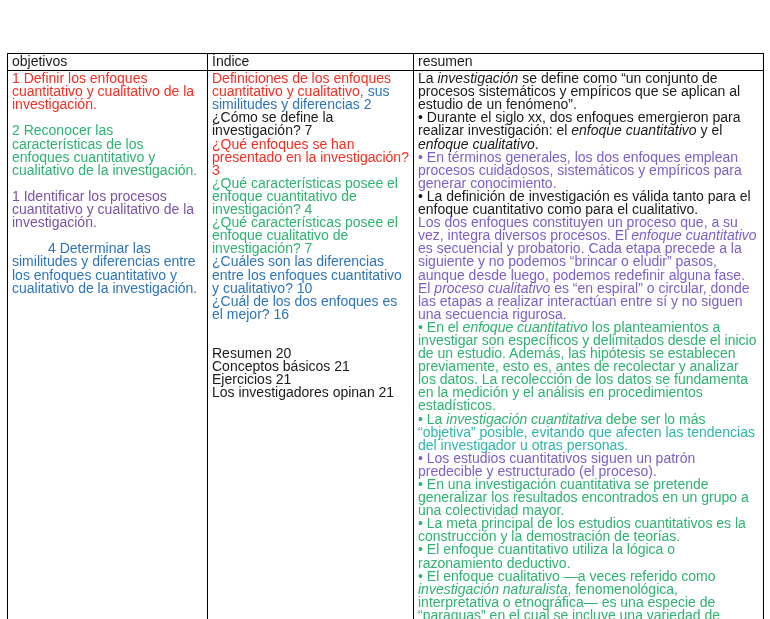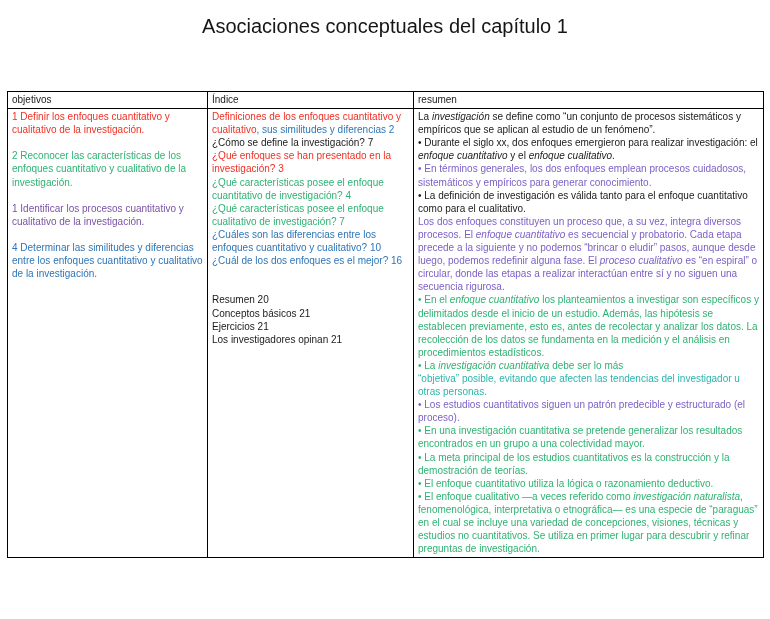--- a/index.html
+++ b/index.html
@@ -32,60 +32,59 @@
     table-layout: fixed;
     margin: 53px 0 0 7px;
     width: 756px;
   }
   .concept-table th,
   .concept-table td {
     border: 1px solid #000000;
     vertical-align: top;
     text-align: left;
     padding: 1px 4px 2px 4px;
-    font-size: 10px;
+    font-size: 14px;
     line-height: 13.1px;
     font-weight: 400;
   }
   .concept-table th {
     height: 12px;
     font-weight: 400;
     color: #1a1a1a;
   }
   col.c-objetivos { width: 200px; }
   col.c-indice    { width: 206px; }
   col.c-resumen   { width: 350px; }
   .para { margin: 0; }
 </style>
 </head>
 <body>
 
 <div class="page">
-  <h1 class="title">Asociaciones conceptuales del capítulo 1</h1>
 
   <table class="concept-table">
     <colgroup>
       <col class="c-objetivos">
       <col class="c-indice">
       <col class="c-resumen">
     </colgroup>
     <thead>
       <tr>
         <th>objetivos</th>
         <th>Índice</th>
         <th>resumen</th>
       </tr>
     </thead>
     <tbody>
       <tr>
         <td class="cell">
             <div class="para"><span style="color: rgb(240, 48, 36);">1 Definir los enfoques cuantitativo y cualitativo de la investigación.</span></div>
             <div class="para" style="margin-top: 13.1px;"><span style="color: rgb(47, 178, 114);">2 Reconocer las características de los enfoques cuantitativo y cualitativo de la investigación.</span></div>
             <div class="para" style="margin-top: 13.1px;"><span style="color: rgb(122, 82, 166);">1 Identificar los procesos cuantitativo y cualitativo de la investigación.</span></div>
-            <div class="para" style="margin-top: 13.1px;"><span style="color: rgb(46, 117, 182);">4 Determinar las similitudes y diferencias entre los enfoques cuantitativo y cualitativo de la investigación.</span></div>
+            <div class="para" style="margin-top: 13.1px;"><span style="color: rgb(46, 117, 182); margin-left: 36px;">4 Determinar las similitudes y diferencias entre los enfoques cuantitativo y cualitativo de la investigación.</span></div>
           </td>
         <td class="cell">
             <div class="para"><span style="color: rgb(240, 48, 36); text-align: right;">Definiciones de los enfoques cuantitativo y cualitativo</span><span style="color: rgb(46, 117, 182);">, sus similitudes y diferencias 2</span></div>
             <div class="para"><span style="color: rgb(26, 26, 26);">¿Cómo se define la investigación? 7</span></div>
             <div class="para"><span style="color: rgb(240, 48, 36);">¿Qué enfoques se han presentado en la investigación? 3</span></div>
             <div class="para"><span style="color: rgb(47, 178, 114);">¿Qué características posee el enfoque cuantitativo de investigación? 4</span></div>
             <div class="para"><span style="color: rgb(47, 178, 114);">¿Qué características posee el enfoque cualitativo de investigación? 7</span></div>
             <div class="para"><span style="color: rgb(46, 117, 182);">¿Cuáles son las diferencias entre los enfoques cuantitativo y cualitativo? 10</span></div>
             <div class="para"><span style="color: rgb(46, 117, 182);">¿Cuál de los dos enfoques es el mejor? 16</span></div>
             <div class="para" style="margin-top: 26.2px;"><span style="color: rgb(26, 26, 26);">Resumen 20</span></div>

